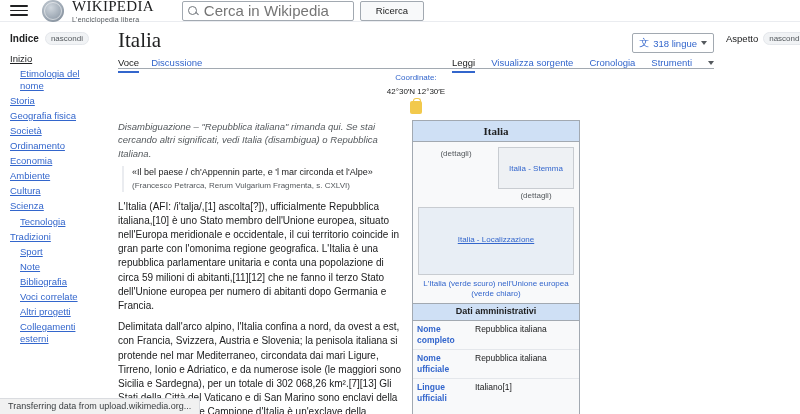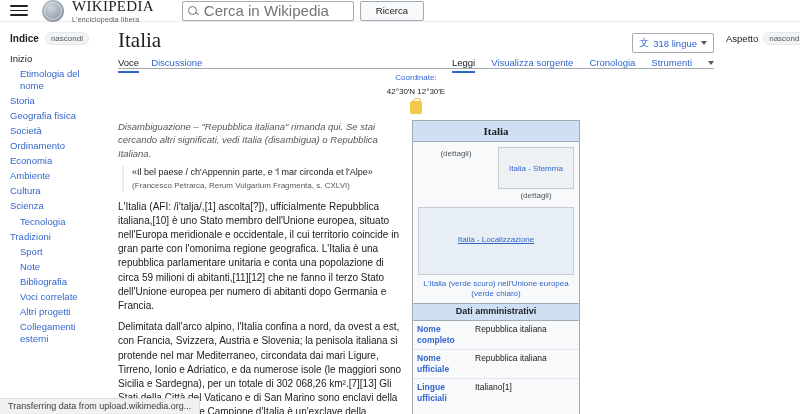--- a/index.html
+++ b/index.html
@@ -81,21 +81,21 @@
     font-size: 9.5px;
     border-right: 0;
   }
   .toc-head { display:flex; align-items:center; gap:6px; margin-bottom:8px;}
   .toc-head b { font-size:10px; font-weight:700; }
   .pill {
     font-size:8px; color:#54595d; background:#f1f3f5;
     padding:1px 5px; border-radius:9px; border:1px solid #e4e7eb;
     cursor:pointer;
   }
-  .toc a { display:block; color:#3366cc; margin: 3.2px 0; line-height:1.25; }
+  .toc a { display:block; color:#3366cc; margin: 3.2px 0; line-height:1.25;text-decoration:underline; }
   .toc .lvl1 { color:#202122; font-weight:400;}
   .toc .sub { padding-left: 10px; }
 
   
   .main { flex:1; min-width:0; padding: 8px 8px 0 12px; position:relative;}
   .title-row { display:flex; align-items:flex-end; }
   h1 {
     font-family:"Liberation Serif", serif;
     font-size: 21px; font-weight:400; margin:0 0 2px 0; line-height:1;
   }

